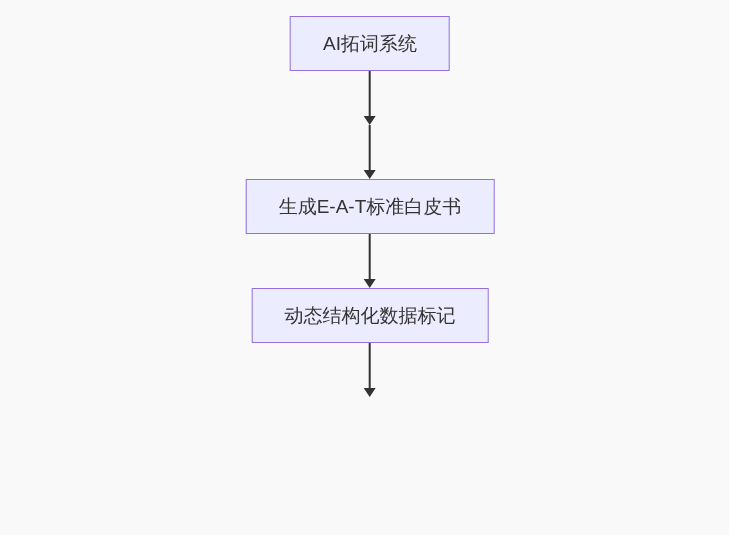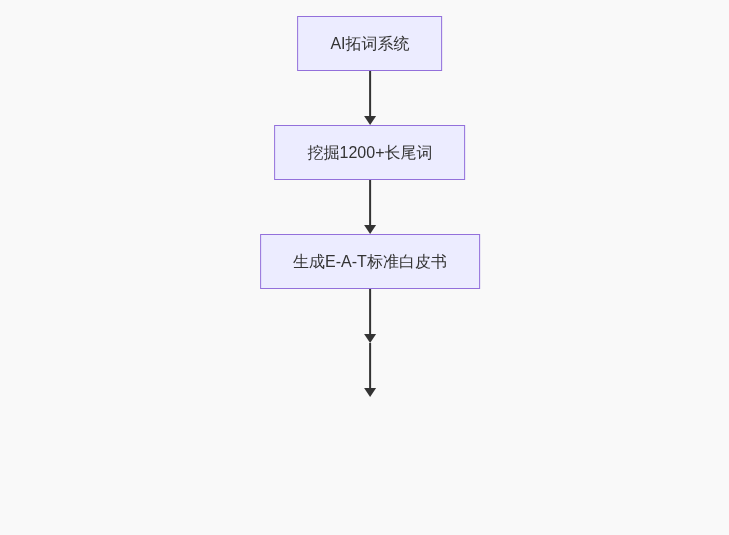--- a/index.html
+++ b/index.html
@@ -31,21 +31,21 @@
   .node {
     box-sizing: border-box;
     height: 55px;
     padding: 0 32px;
     display: flex;
     align-items: center;
     justify-content: flex-end;
     background: var(--node-fill, #ececff);
     border: 1px solid var(--node-border, #9370db);
     color: var(--text, #333333);
-    font-size: 16px;
+    font-size: 19px;
     white-space: nowrap;
   }
   .node span {
     line-height: 1;
   }
   .edge {
     position: relative;
     width: 14px;
     height: 54px;
   }
@@ -78,38 +78,38 @@
 
     <div class="node">
       <span>AI拓词系统</span>
     </div>
 
     <div class="edge">
       <div class="line"></div>
       <div class="head"></div>
     </div>
 
-    <div class="node">
-      <span>挖掘1200+长尾词</span>
-    </div>
 
     <div class="edge">
       <div class="line"></div>
       <div class="head"></div>
     </div>
 
     <div class="node">
       <span>生成E-A-T标准白皮书</span>
     </div>
 
     <div class="edge">
       <div class="line"></div>
       <div class="head"></div>
     </div>
 
+    <div class="node">
+      <span>动态结构化数据标记</span>
+    </div>
 
     <div class="edge">
       <div class="line"></div>
       <div class="head"></div>
     </div>
 
 
   </div>
 </div>
 

